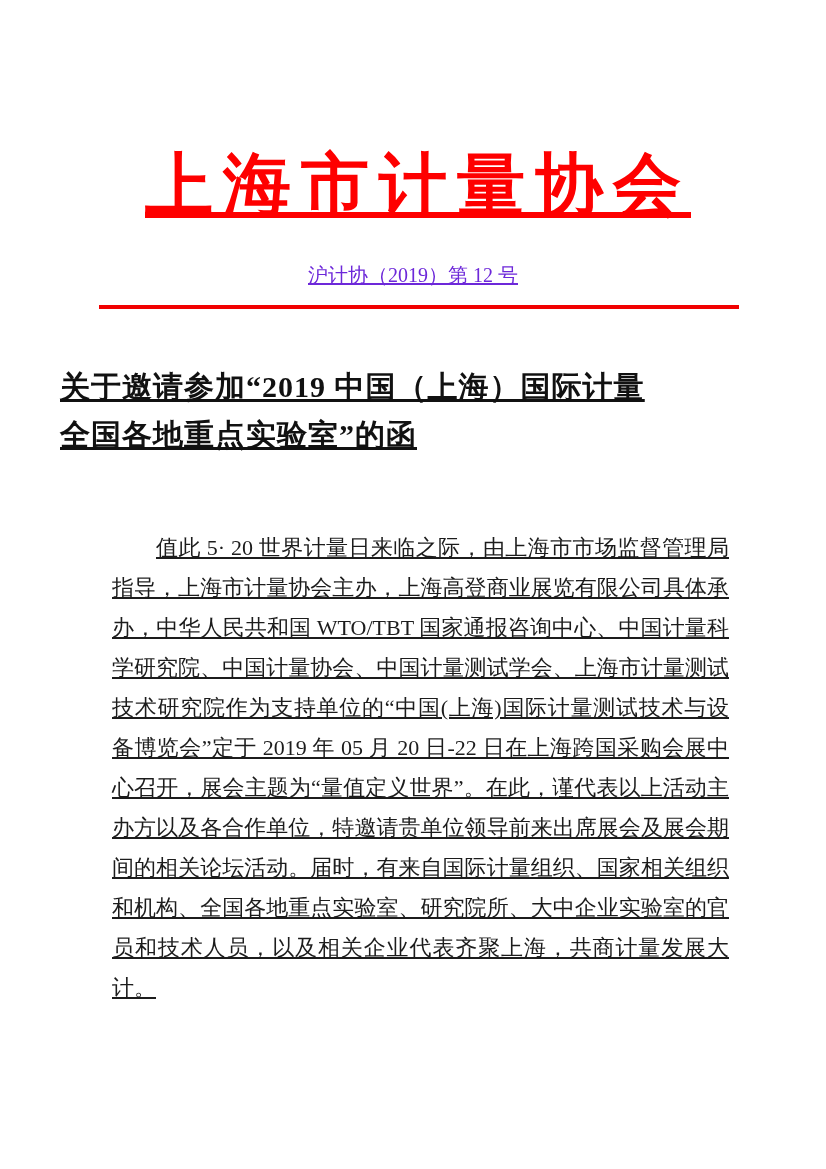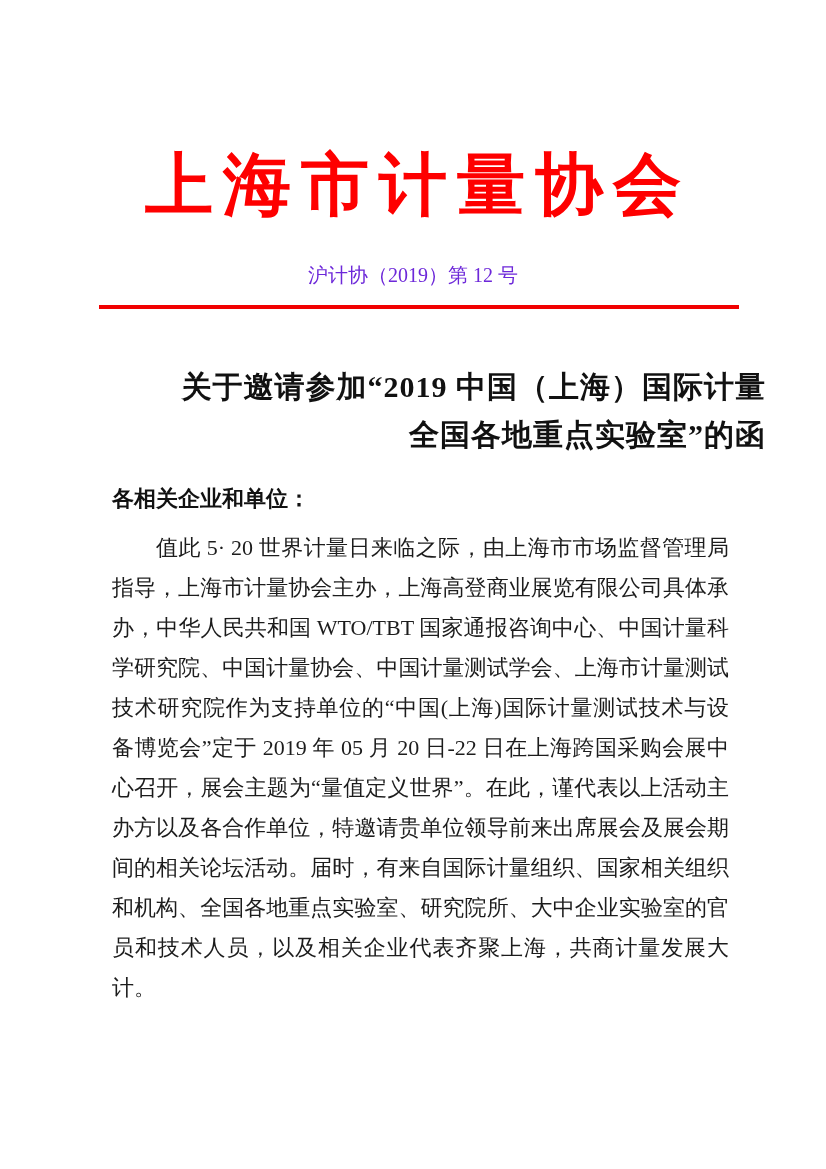--- a/index.html
+++ b/index.html
@@ -1,15 +1,15 @@
 <!DOCTYPE html>
 <html><head>
 <meta charset="utf-8">
 <style>
-  * { margin: 0; padding: 0; box-sizing: border-box; }
+  * { margin: 0; padding: 0; box-sizing: border-box; text-decoration: underline; }
   html, body { background: #ffffff; }
   .page {
     position: relative;
     width: 826px;
     height: 1169px;
     background: #ffffff;
     overflow: hidden;
     font-family: "Liberation Serif", "DejaVu Serif", serif;
     color: #1c1c1c;
   }
@@ -43,21 +43,21 @@
     left: 99px;
     width: 640px;
     height: 4px;
     background: #f10000;
   }
   .letter-title {
     position: absolute;
     top: 363px;
     left: 60px;
     right: 60px;
-    text-align: right;
+    text-align: left;
     font-weight: bold;
     font-size: 30px;
     line-height: 48px;
     letter-spacing: 1px;
     color: #111111;
   }
   .salutation {
     position: absolute;
     top: 485px;
     left: 112px;
@@ -92,19 +92,18 @@
 
   <div class="doc-number">沪计协（2019）第 12 号</div>
 
   <div class="red-rule"></div>
 
   <div class="letter-title">
     <div>关于邀请参加“2019 中国（上海）国际计量</div>
     <div>全国各地重点实验室”的函</div>
   </div>
 
-  <div class="salutation">各相关企业和单位：</div>
 
   <div class="body-text">
     <p>值此 5· 20 世界计量日来临之际，由上海市市场监督管理局指导，上海市计量协会主办，上海高登商业展览有限公司具体承办，中华人民共和国 WTO/TBT 国家通报咨询中心、中国计量科学研究院、中国计量协会、中国计量测试学会、上海市计量测试技术研究院作为支持单位的“中国(上海)国际计量测试技术与设备博览会”定于 2019 年 05 月 20 日-22 日在上海跨国采购会展中心召开，展会主题为“量值定义世界”。在此，谨代表以上活动主办方以及各合作单位，特邀请贵单位领导前来出席展会及展会期间的相关论坛活动。届时，有来自国际计量组织、国家相关组织和机构、全国各地重点实验室、研究院所、大中企业实验室的官员和技术人员，以及相关企业代表齐聚上海，共商计量发展大计。</p>
   </div>
 
 </div>
 
 </body></html>

